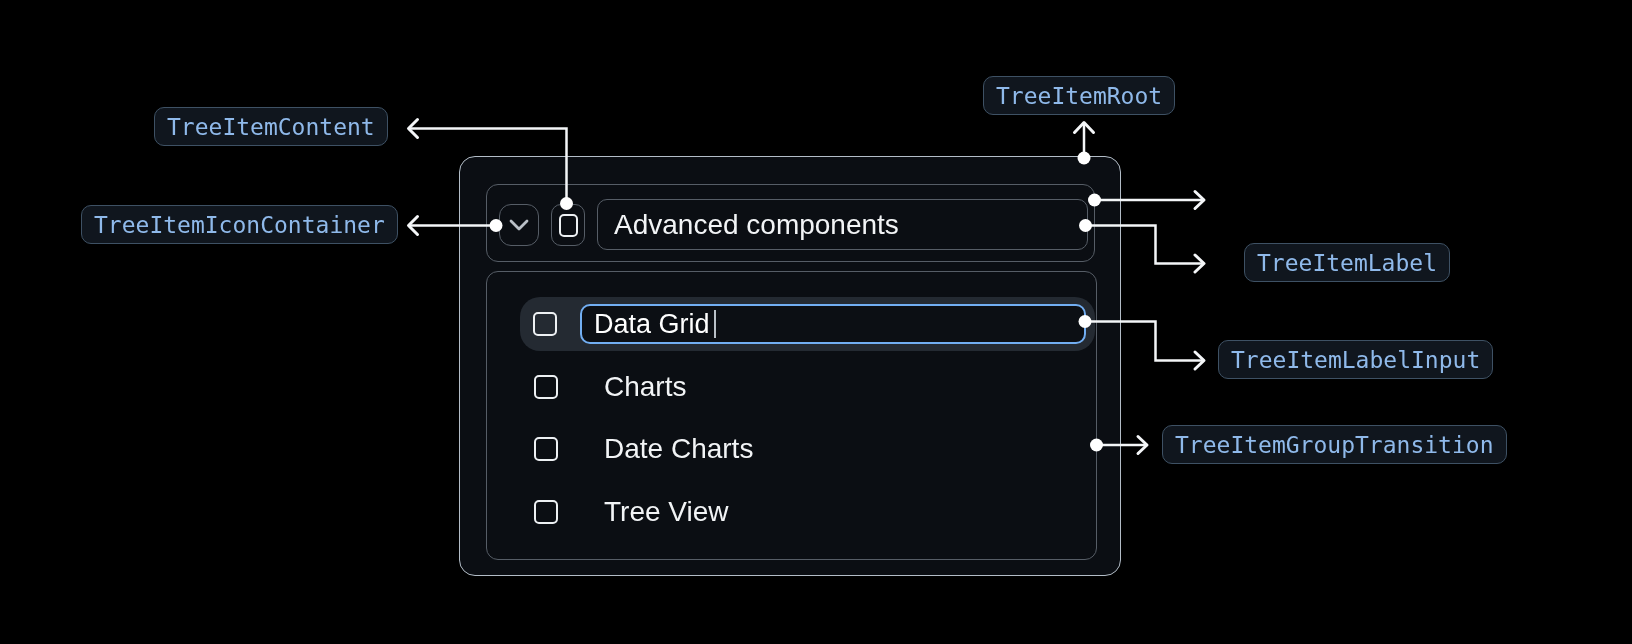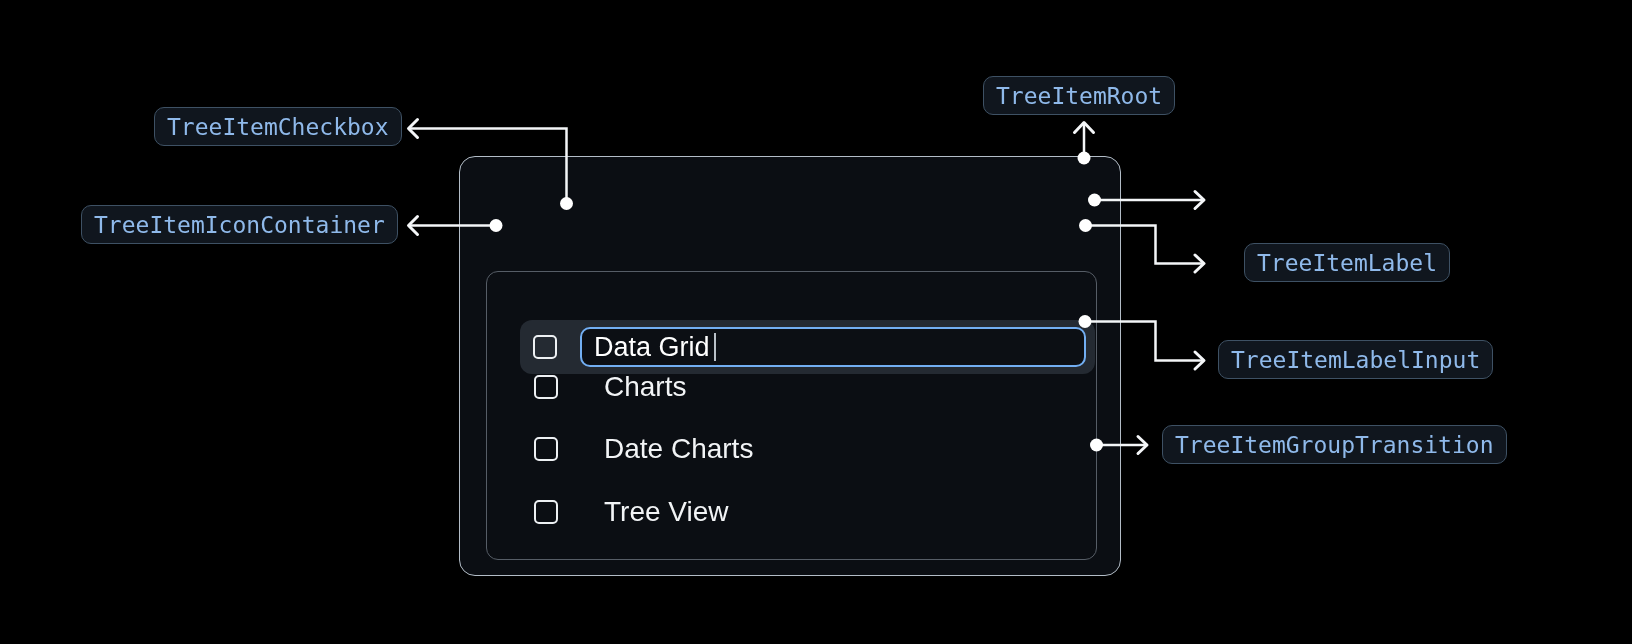--- a/index.html
+++ b/index.html
@@ -60,21 +60,21 @@
   }
   .group{
     position:absolute;left:26px;top:114px;width:611px;height:289px;
     border:1.5px solid var(--inner-border);
     border-radius:12px;
   }
   .row{
     position:absolute;left:33px;width:575px;height:54px;
     display:flex;align-items:center;
   }
-  .row-editing{background:var(--row-hl);border-radius:12px;margin-top:23px;}
+  .row-editing{background:var(--row-hl);border-radius:20px;}
   .cb{
     position:absolute;left:14px;top:15px;width:24px;height:24px;
     border:2.5px solid #edf0f3;border-radius:5px;display:block;
   }
   .row-editing .cb{left:13px;}
   .rowlabel{
     position:absolute;left:84px;top:0;height:54px;line-height:54px;
     color:var(--text);font-size:28px;white-space:nowrap;
   }
   .input{
@@ -111,20 +111,33 @@
     white-space:nowrap;
   }
 </style>
 </head>
 <body>
 
 <div class="stage">
 
   <div class="card">
 
+    <div class="content">
+      <div class="iconbtn">
+        <svg width="22" height="14" viewBox="0 0 22 14">
+          <polyline points="3,3 11,11 19,3" fill="none" stroke="#bac0c7" stroke-width="2.8" stroke-linecap="round" stroke-linejoin="round"></polyline>
+        </svg>
+      </div>
+      <div class="cbbox" role="checkbox" aria-checked="false">
+        <span class="cb-inner"></span>
+      </div>
+      <div class="labelbox">
+        <span>Advanced components</span>
+      </div>
+    </div>
 
     <div class="group">
 
       <div class="row row-editing" style="top:25px;">
         <span class="cb" role="checkbox" aria-checked="false"></span>
         <div class="input" role="textbox">
           <span>Data Grid</span>
           <span class="caret"></span>
         </div>
       </div>
@@ -171,20 +184,20 @@
 
     <path d="M1085 321.5 H1155.5 V360.5 H1202"></path>
     <path class="ah" d="M1195 352 L1204 360.5 L1195 369"></path>
     <circle cx="1085" cy="321.5" r="6.5"></circle>
 
     <path d="M1096.5 445 H1145"></path>
     <path class="ah" d="M1138 436.5 L1147 445 L1138 453.5"></path>
     <circle cx="1096.5" cy="445" r="6.5"></circle>
   </svg>
 
-  <div class="chip" style="left:154px;top:107px;">TreeItemCheckbox</div>
+  <div class="chip" style="left:154px;top:107px;">TreeItemContent</div>
   <div class="chip" style="left:81px;top:205px;">TreeItemIconContainer</div>
   <div class="chip" style="left:983px;top:68px;margin-top:8px;">TreeItemRoot</div>
   <div class="chip" style="left:1218px;top:243px;margin-left:26px;">TreeItemLabel</div>
   <div class="chip" style="left:1218px;top:340px;">TreeItemLabelInput</div>
   <div class="chip" style="left:1162px;top:425px;text-align:right;">TreeItemGroupTransition</div>
 
 </div>
 
 </body></html>

